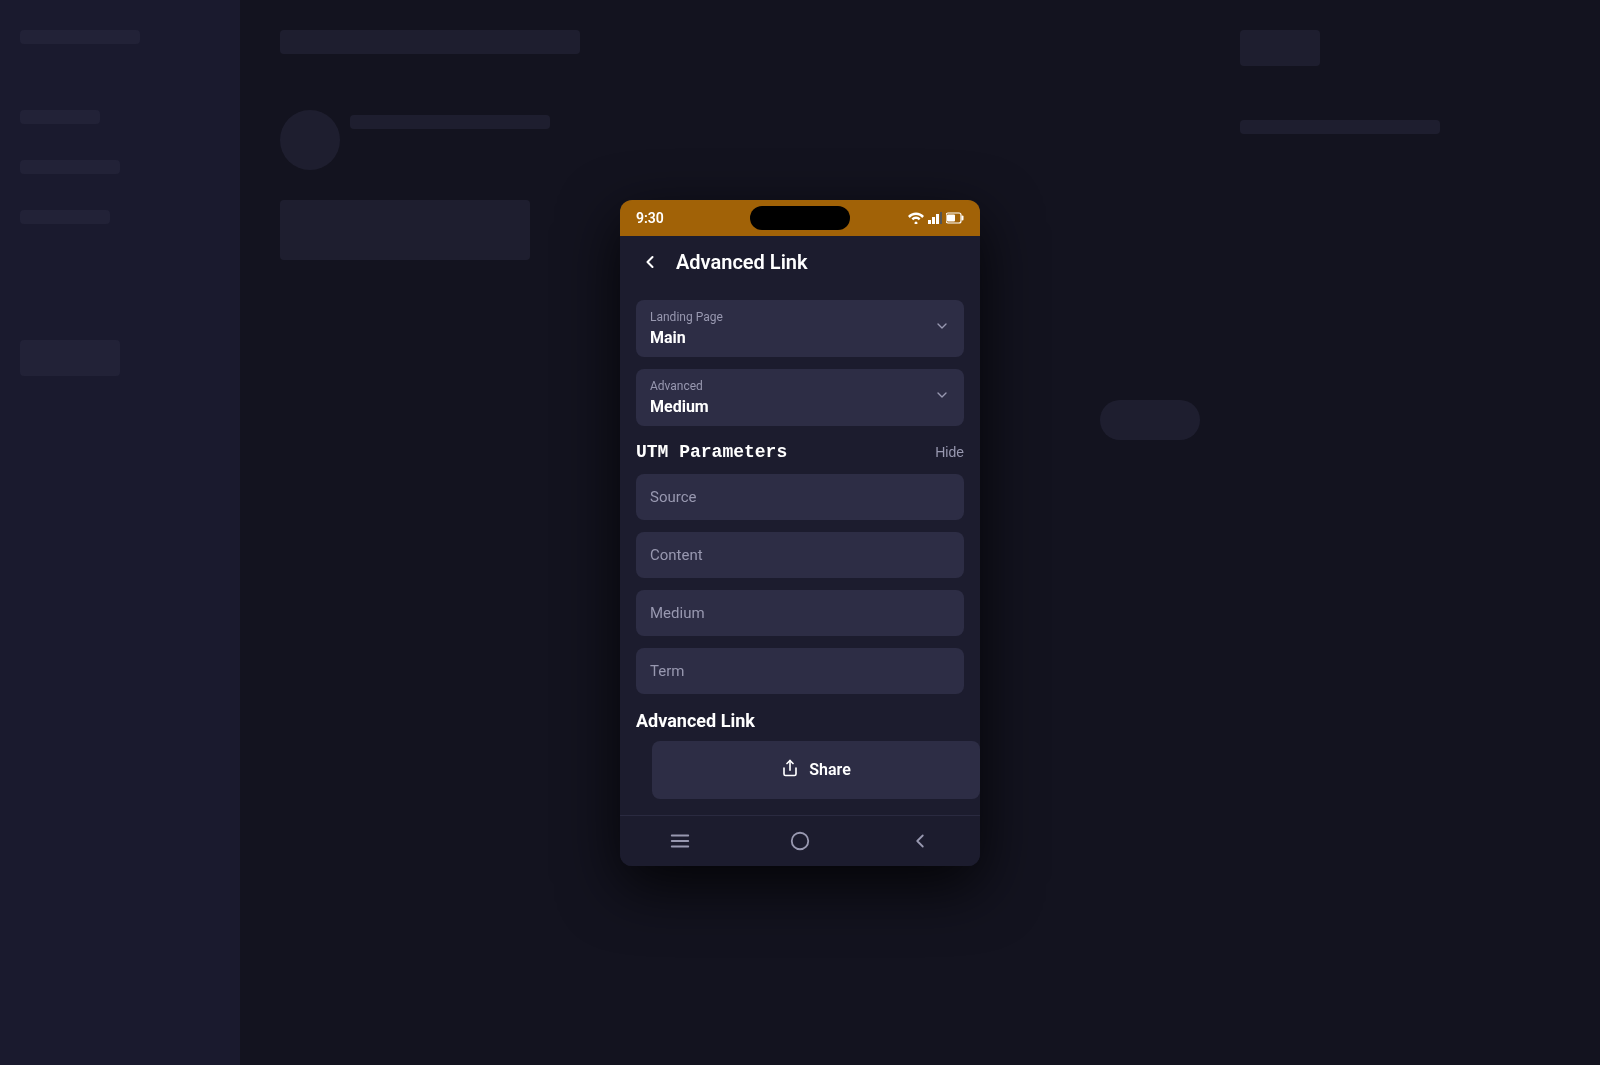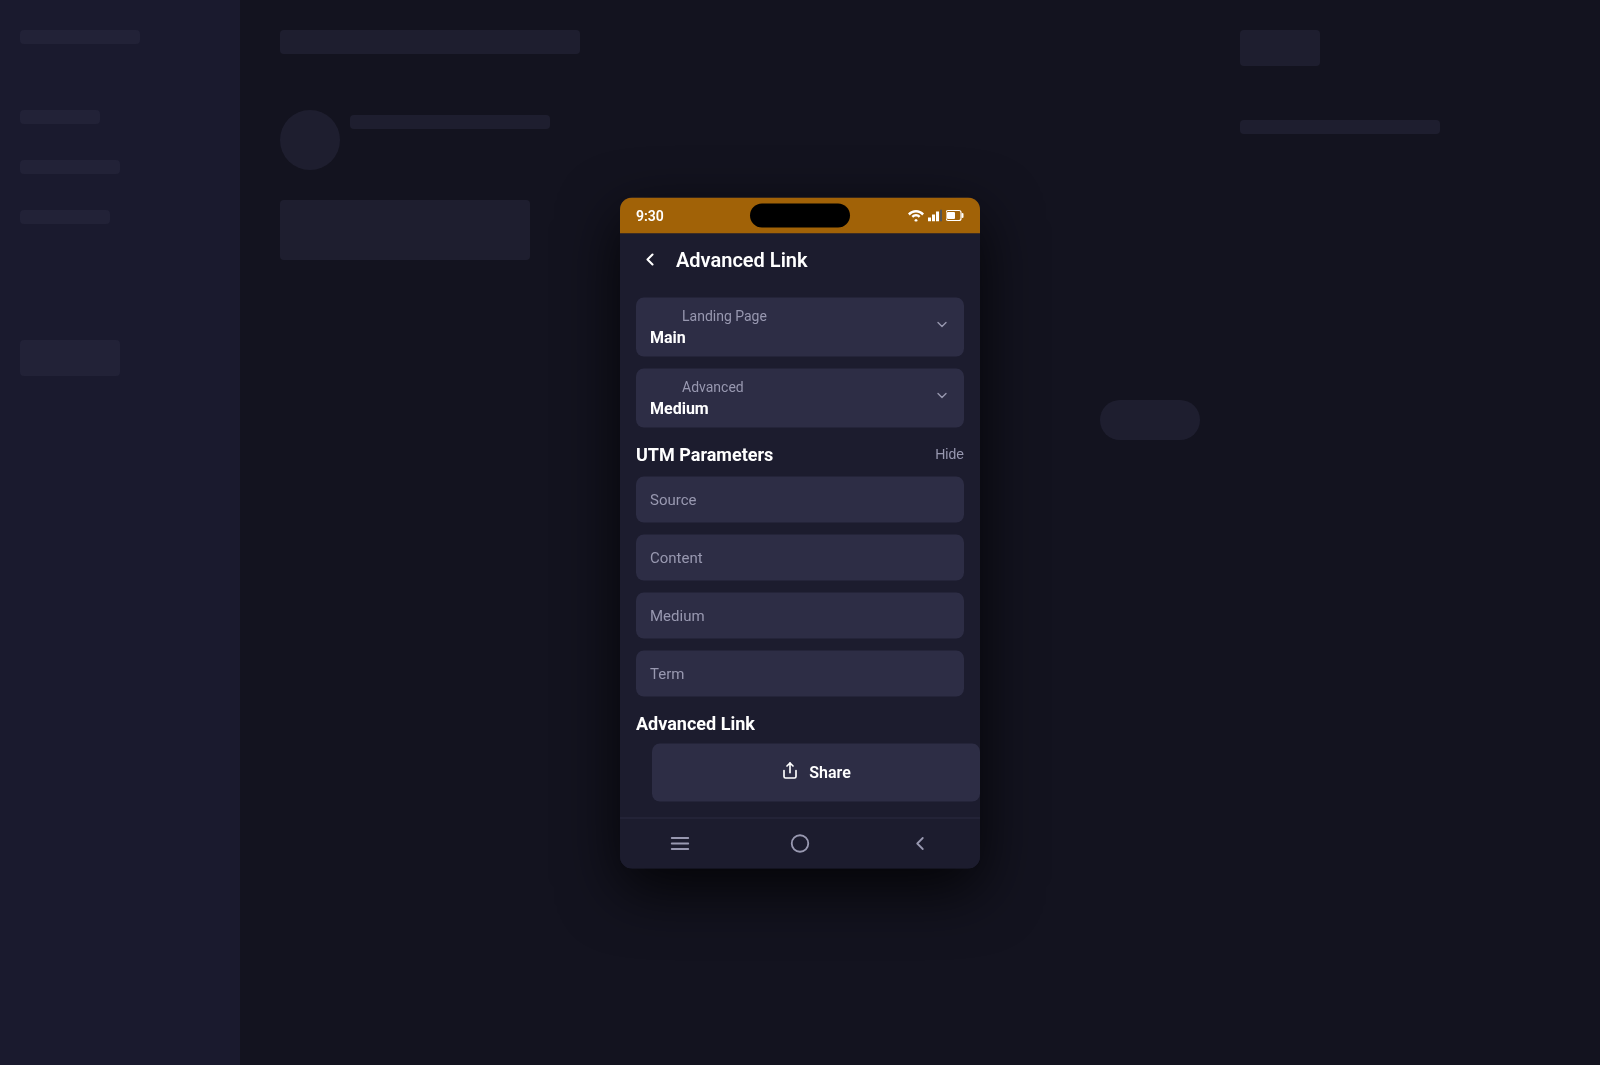--- a/index.html
+++ b/index.html
@@ -118,24 +118,23 @@
       background: #2d2d45;
       border-radius: 8px;
       padding: 10px 14px;
       display: flex;
       flex-direction: column;
       position: relative;
       cursor: pointer;
     }
 
     .field-label {
-      font-size: 14px;
+      font-size: 12px;
       color: #9898b0;
       margin-bottom: 4px;
-      margin-left: 32px;
     }
 
     .field-value {
       font-size: 16px;
       color: #fff;
       font-weight: 700;
     }
 
     .chevron-icon {
       position: absolute;
@@ -151,20 +150,21 @@
       display: flex;
       justify-content: space-between;
       align-items: center;
       margin-top: 4px;
     }
 
     .section-title {
       font-size: 18px;
       font-weight: 700;
       color: #fff;
+      font-family: Liberation Mono, monospace;
     }
 
     .hide-btn {
       font-size: 14px;
       color: #9898b0;
       cursor: pointer;
       background: none;
       border: none;
       text-align: right;
     }

